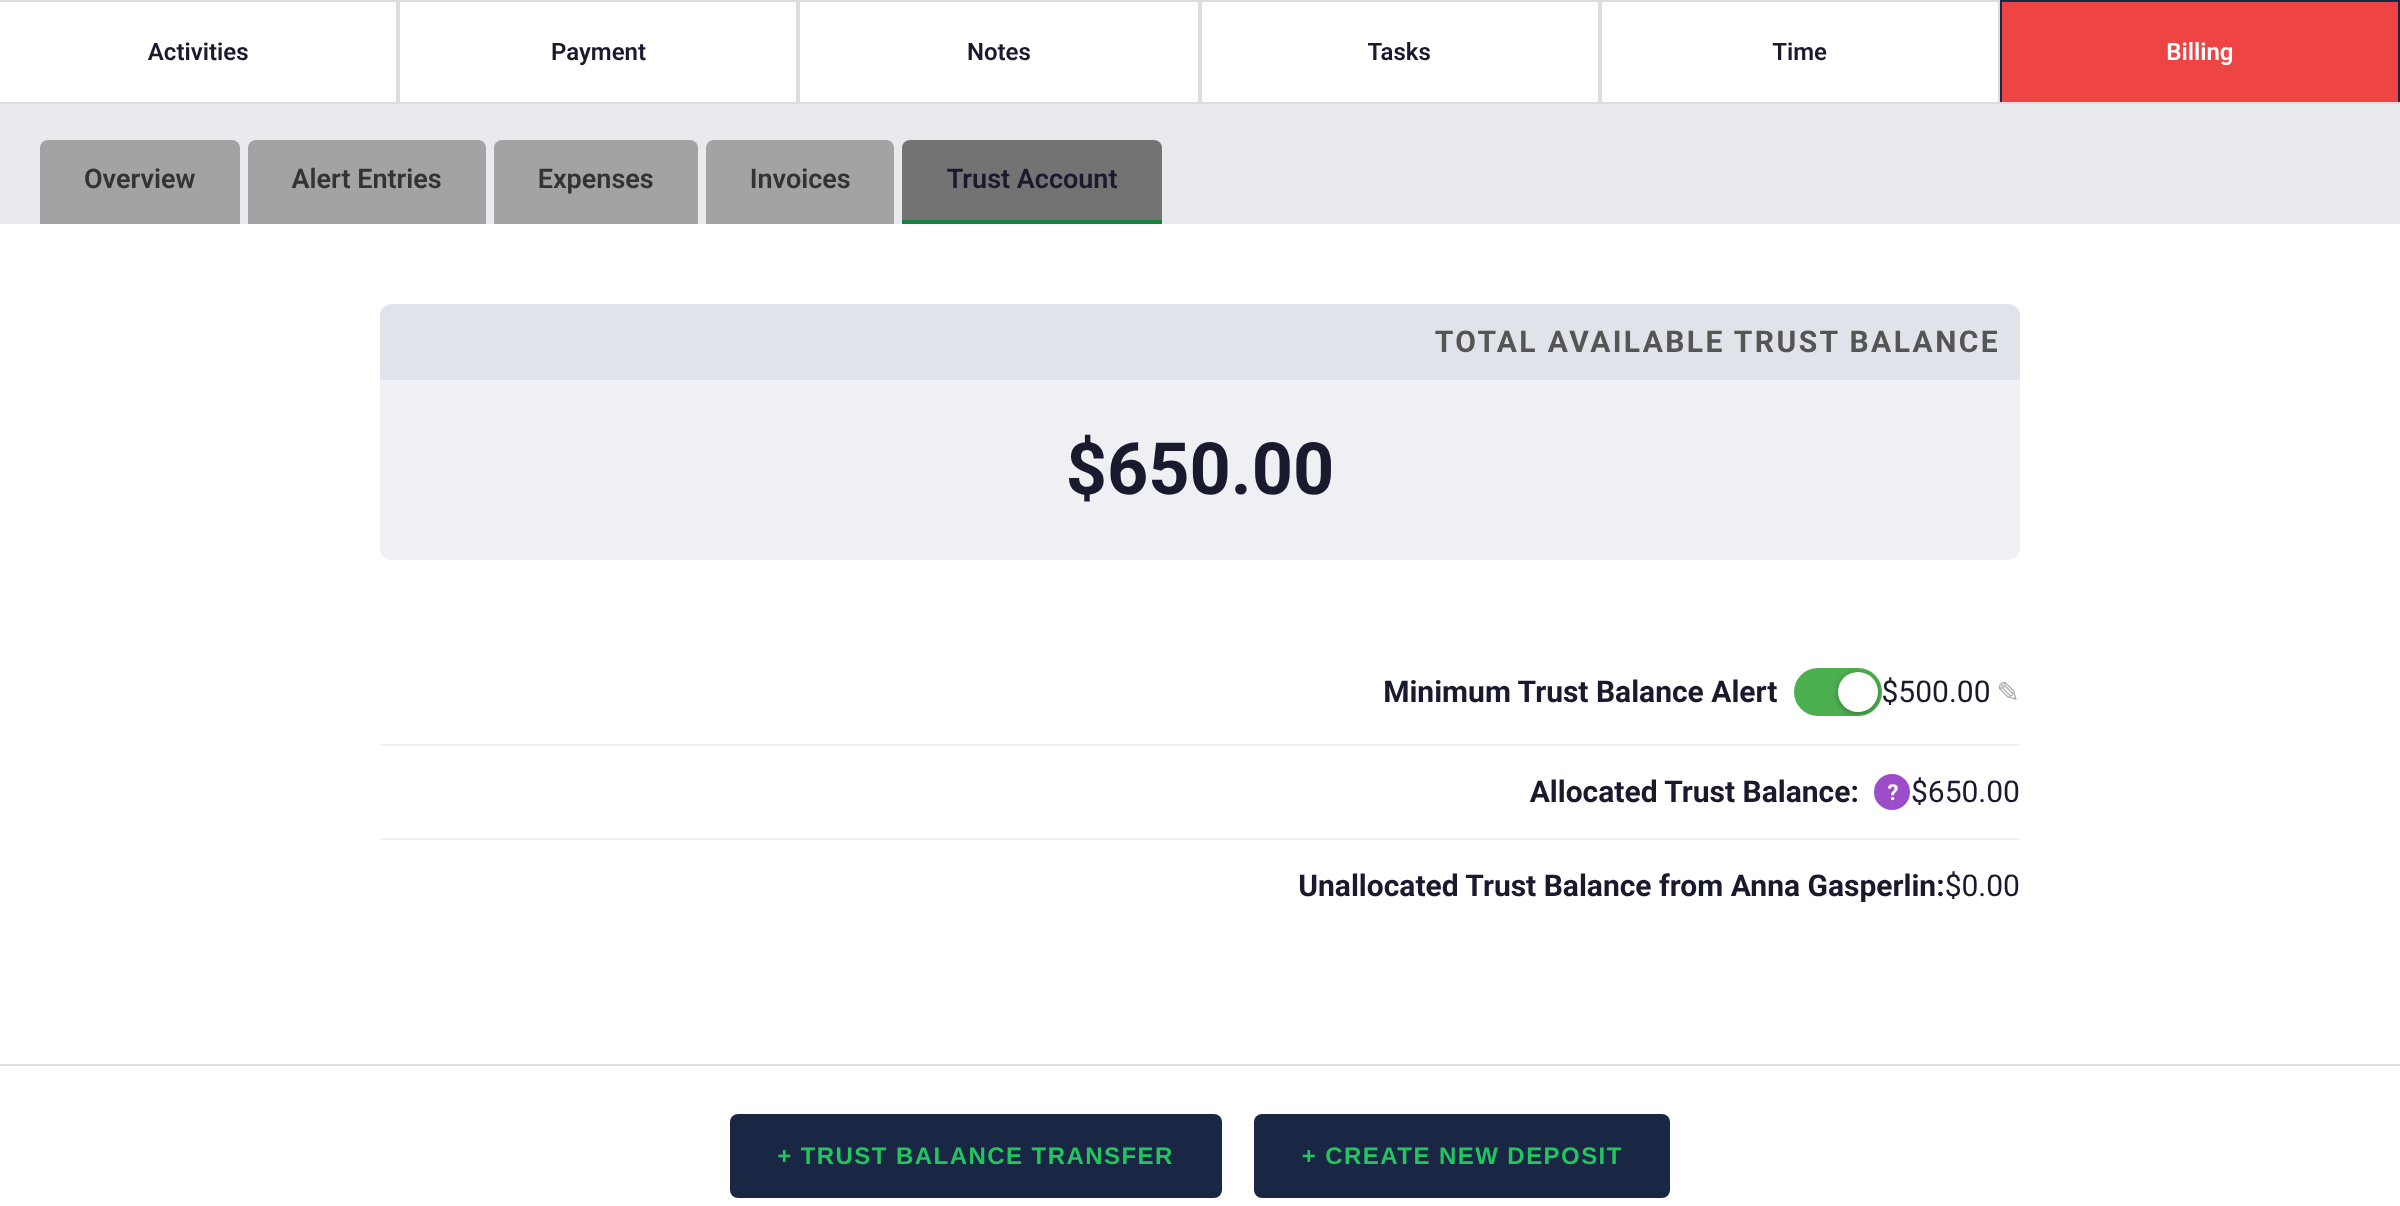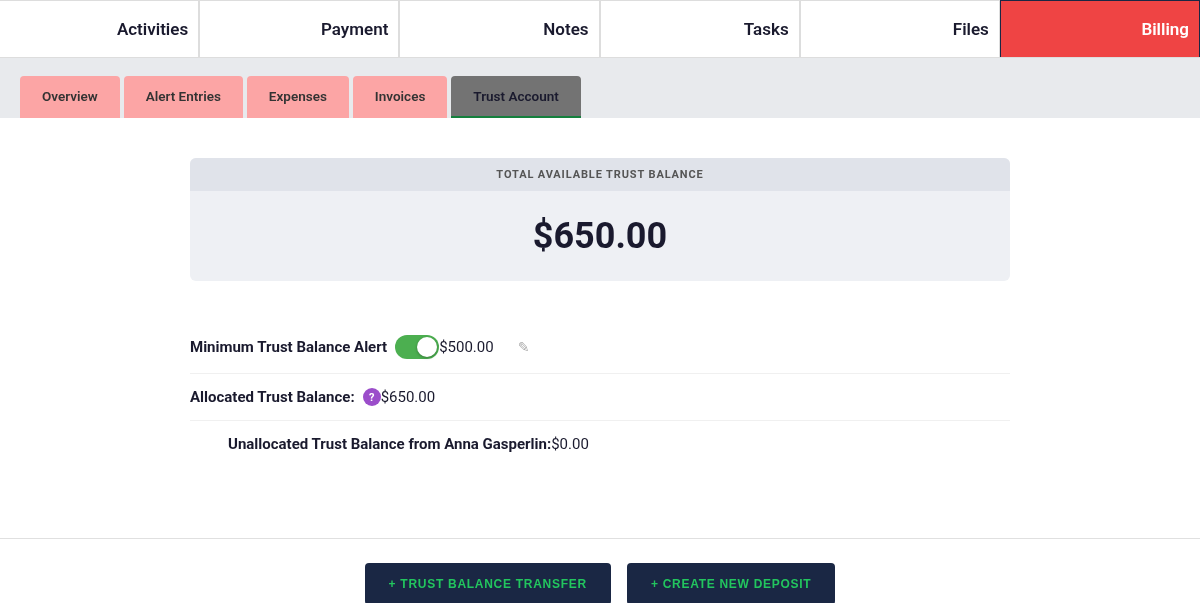--- a/index.html
+++ b/index.html
@@ -12,22 +12,22 @@
 
     
     .top-tabs {
       display: flex;
       background: #ffffff;
       border-bottom: 1px solid #ddd;
     }
     .top-tab {
       flex: 1;
       padding: 18px 10px;
-      text-align: right;
-      font-size: 17px;
+      text-align: center;
+      font-size: 12px;
       font-weight: 600;
       color: #1a1a2e;
       border: 1px solid #ddd;
       cursor: pointer;
       background: #fff;
       border-bottom: none;
     }
     .top-tab:first-child { border-left: none; }
     .top-tab.active {
       background: #ef4444;
@@ -40,21 +40,21 @@
       background: #e8eaed;
       padding: 18px 20px 0 20px;
       display: flex;
       gap: 4px;
     }
     .sub-tab {
       padding: 12px 22px;
       font-size: 13.5px;
       font-weight: 600;
       color: #333;
-      background: #fca5a5;
+      background: #a3a3a3;
       border-radius: 4px 4px 0 0;
       cursor: pointer;
       border: none;
       border-bottom: 2px solid transparent;
     }
     .sub-tab.active {
       background: #737373;
       color: #1a1a2e;
       border-bottom: 2px solid #15803d;
     }
@@ -69,23 +69,23 @@
     
     .balance-card {
       background: #eef0f4;
       border-radius: 6px;
       max-width: 820px;
       margin: 10px auto 30px auto;
       overflow: hidden;
     }
     .balance-card-header {
       background: #e0e3ea;
-      text-align: center;
+      text-align: right;
       padding: 10px;
-      font-size: 11px;
+      font-size: 15px;
       font-weight: 700;
       letter-spacing: 0.08em;
       color: #555;
       text-transform: uppercase;
     }
     .balance-card-amount {
       text-align: center;
       padding: 24px 20px;
       font-size: 36px;
       font-weight: 700;
@@ -93,41 +93,41 @@
     }
 
     
     .info-rows {
       max-width: 820px;
       margin: 0 auto;
       padding: 10px 0;
     }
     .info-row {
       display: flex;
-      justify-content: flex-start;
+      justify-content: flex-end;
       align-items: center;
       padding: 14px 0;
       border-bottom: 1px solid #f0f0f0;
     }
     .info-row:last-child { border-bottom: none; margin-left: 38px; }
     .info-row-label {
       display: flex;
       align-items: center;
       gap: 8px;
       font-size: 15px;
       font-weight: 700;
       color: #1a1a2e;
     }
     .info-row-value {
       font-size: 15px;
       font-weight: 400;
       color: #1a1a2e;
       display: flex;
       align-items: center;
-      gap: 24px;
+      gap: 3px;
     }
 
     
     .toggle-track {
       width: 44px;
       height: 24px;
       background: #4caf50;
       border-radius: 12px;
       position: relative;
       cursor: pointer;
@@ -189,21 +189,21 @@
     }
   </style>
 </head>
 <body>
 
 <div class="top-tabs">
 <div class="top-tab">Activities</div>
     <div class="top-tab">Payment</div>
     <div class="top-tab">Notes</div>
     <div class="top-tab">Tasks</div>
-    <div class="top-tab">Files</div>
+    <div class="top-tab">Time</div>
     <div class="top-tab active">Billing</div>
   </div>
 
 <div class="sub-tabs-wrapper">
 <div class="sub-tab">Overview</div>
     <div class="sub-tab">Alert Entries</div>
     <div class="sub-tab">Expenses</div>
     <div class="sub-tab">Invoices</div>
     <div class="sub-tab active">Trust Account</div>
   </div>

